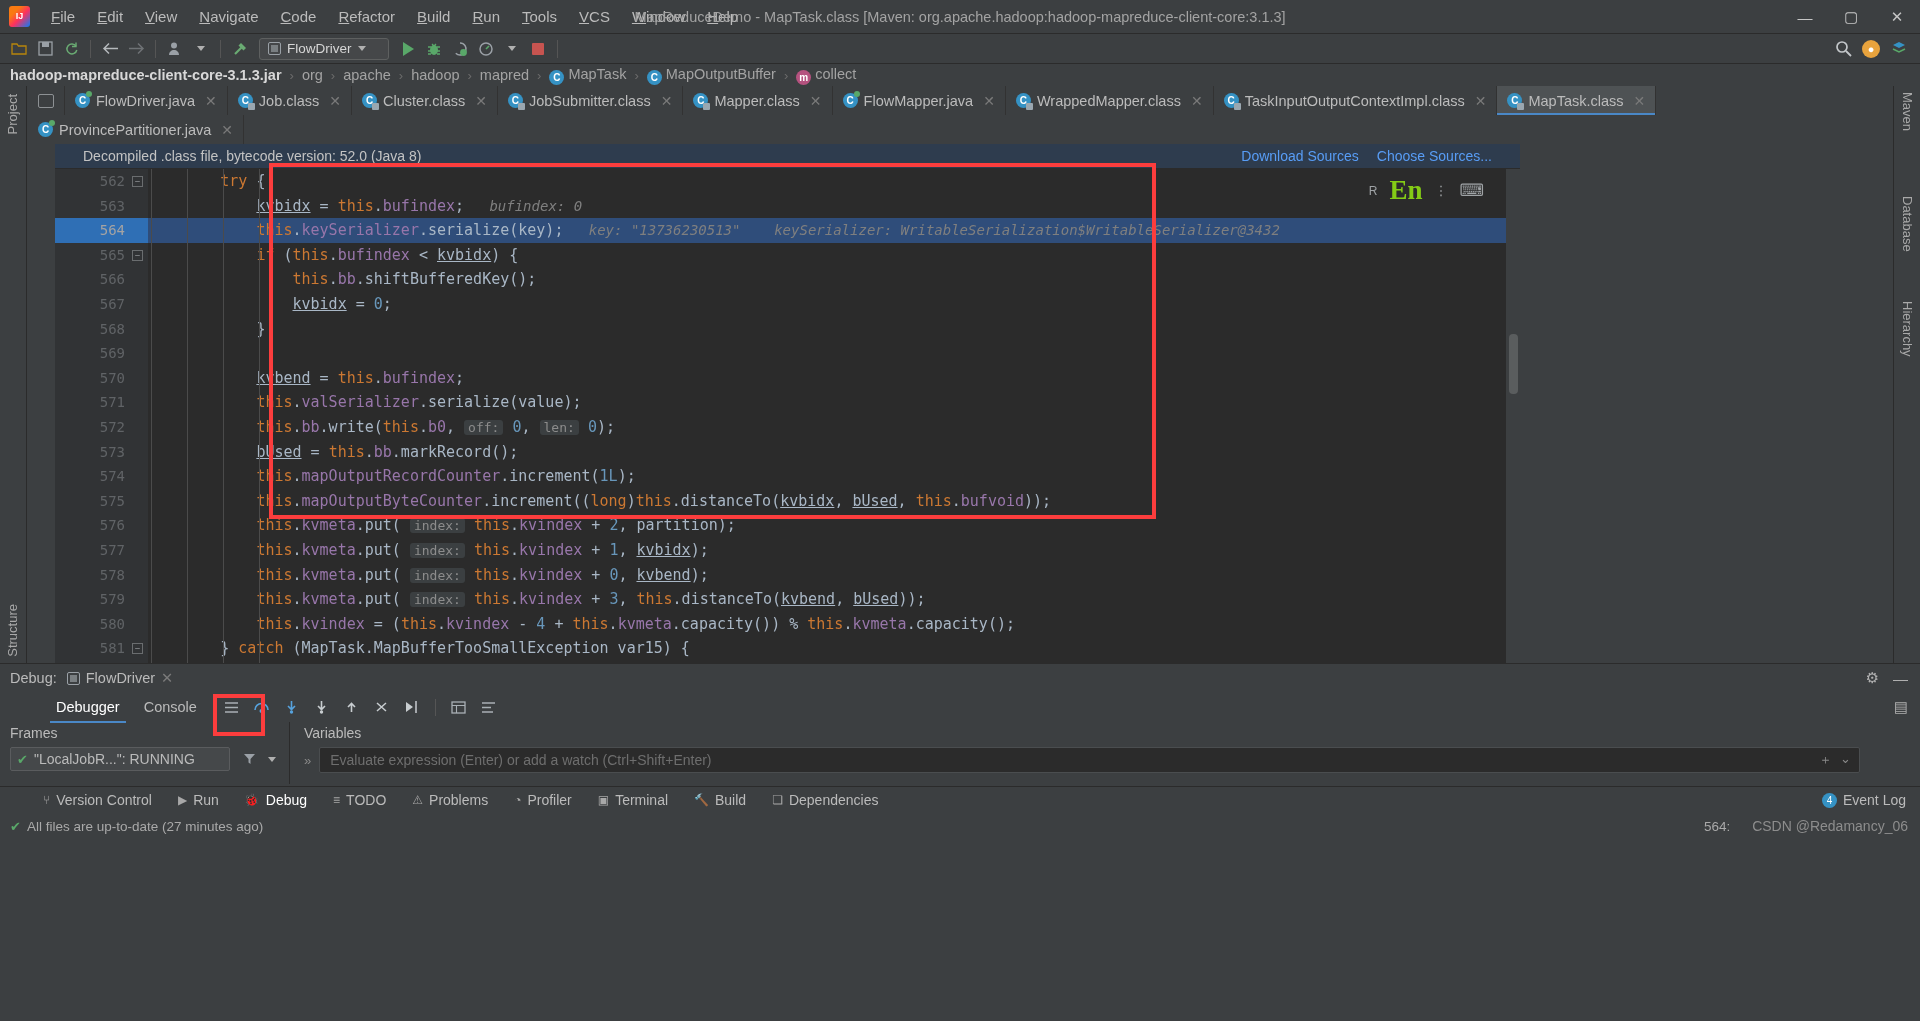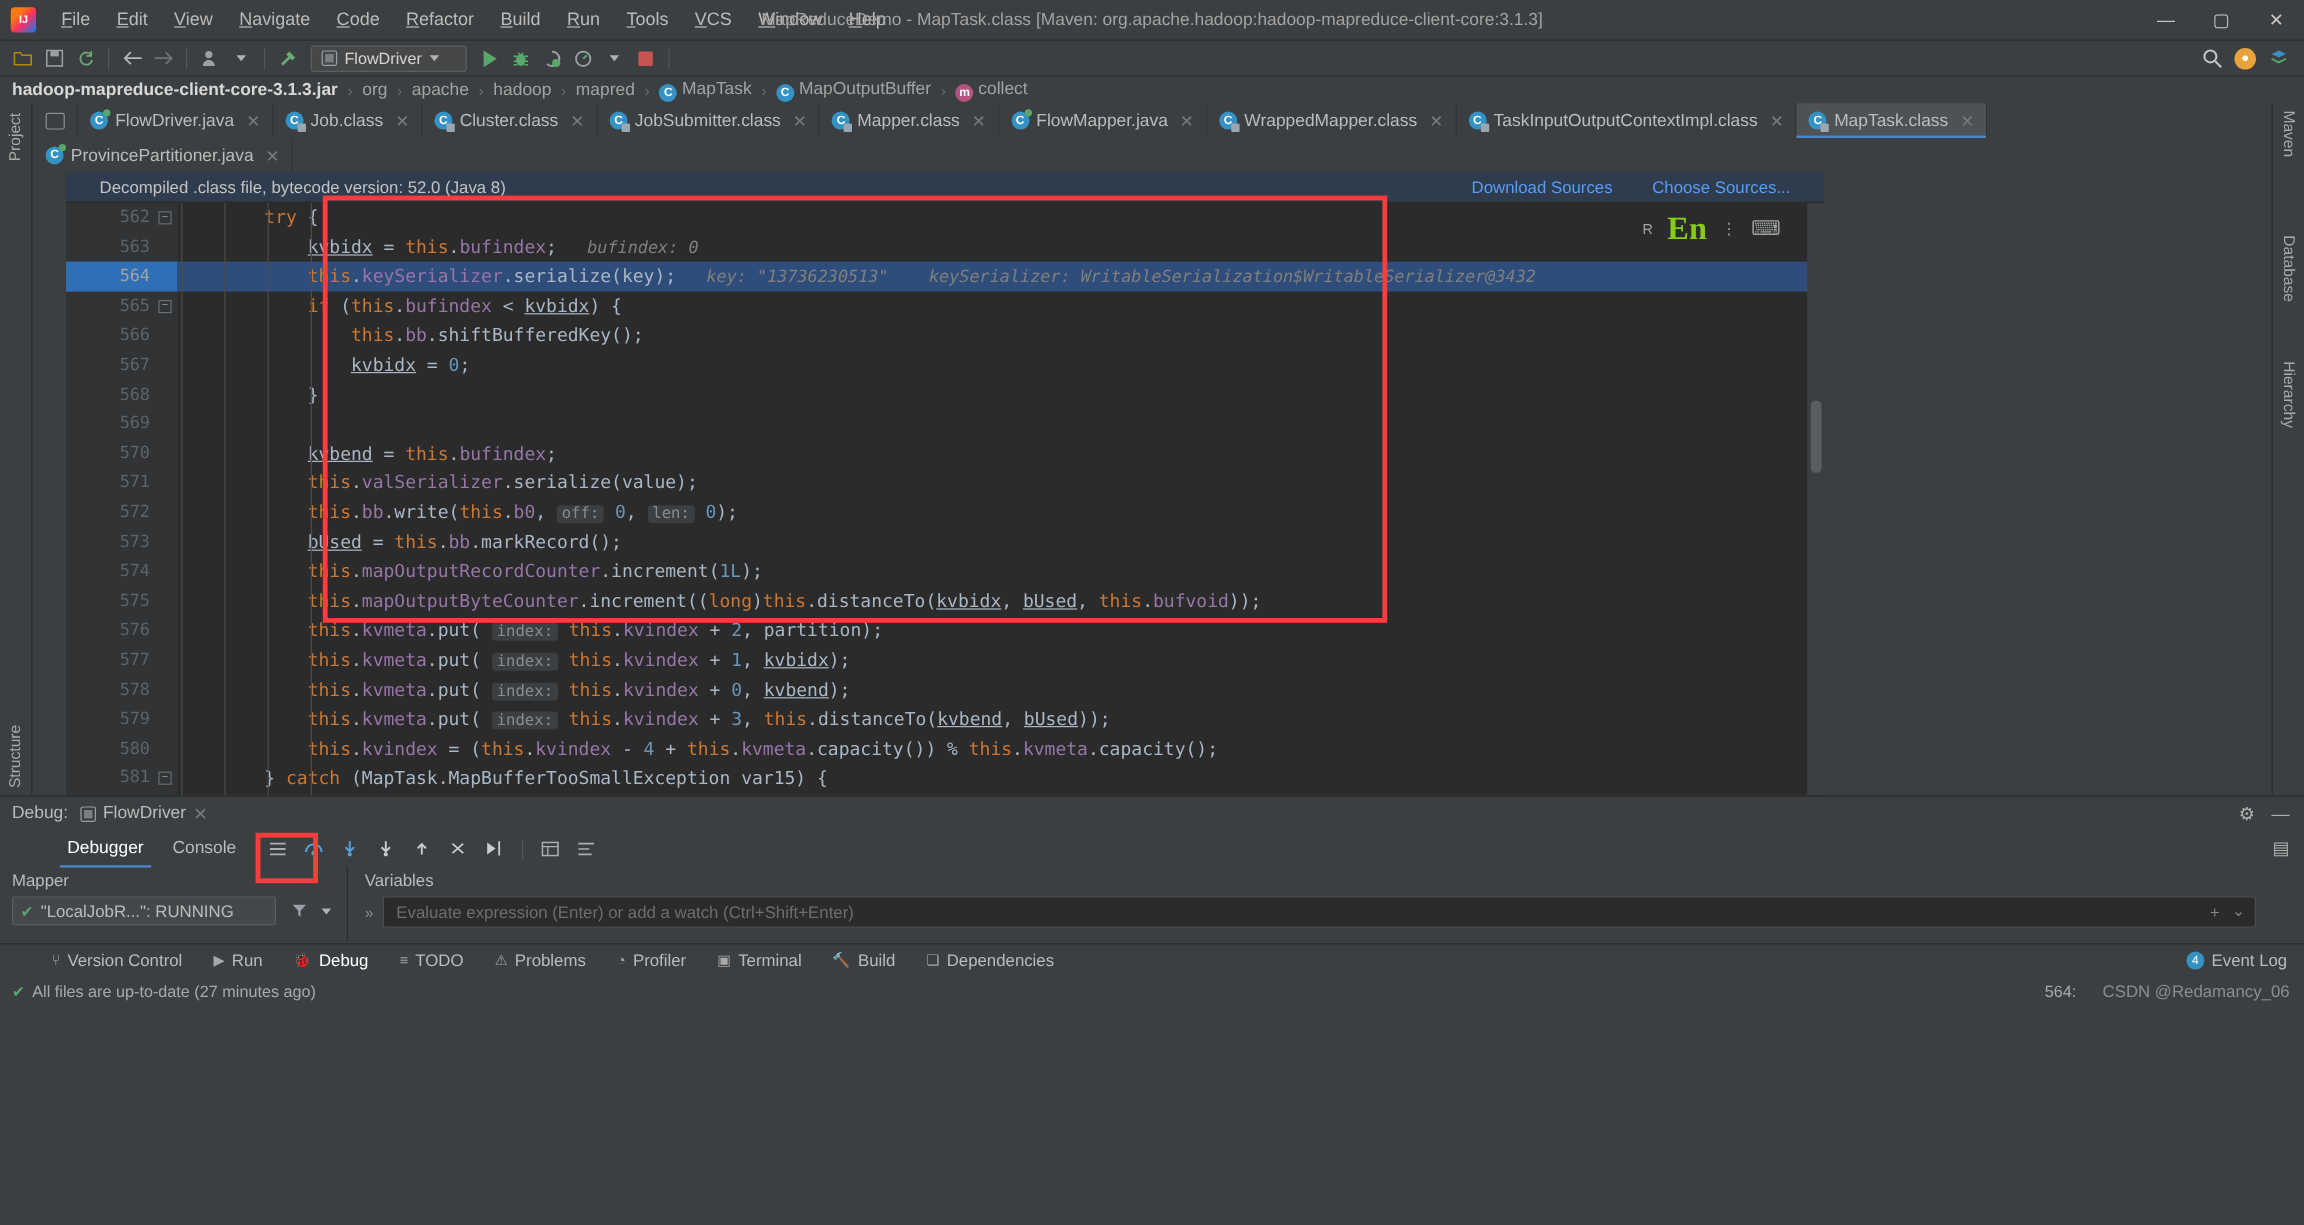--- a/index.html
+++ b/index.html
@@ -131,21 +131,21 @@
   .tab-more {
     margin-left: auto; display:flex; align-items:center; padding: 0 10px; color:#9a9a9a; font-size:16px;
   }
 
   
   .notif {
     position: absolute; top: 144px; left: 55px; width: 1465px; height: 25px;
     background: #2e3c4e; display: flex; align-items: center; padding: 0 28px;
     font-size: 14px; color: #c3c3c3; border-bottom: 1px solid #2b2b2b;
   }
-  .notif-links { margin-left: auto; display: flex; gap: 33px; align-items: center; }
+  .notif-links { margin-left: auto; display: flex; gap: 18px; align-items: center; }
   .notif-link { color: #589df6; font-size: 14px; }
 
   
   .editor {
     position: absolute; top: 169px; left: 55px; width: 1465px; height: 494px;
     background: #2b2b2b; overflow: hidden;
   }
   .gutter {
     position: absolute; left: 0; top: 0; width: 75px; height: 494px; background: #313335;
   }
@@ -242,21 +242,21 @@
   .pane-title { font-size: 14px; color: #bbb; padding: 3px 0 6px 0; }
   .frame-row { display: flex; align-items: center; gap: 6px; font-size: 14px; color: #bbb; }
   .frame-combo {
     display:flex; align-items:center; gap:6px; border:1px solid #5a5c5e; background:#45484a;
     height:24px; padding:0 6px; border-radius:2px; width: 220px;
   }
   .check-g { color: #59a869; font-size: 13px; }
   .eval-input {
     height: 26px; background: #2b2b2b; border: 1px solid #4a4d4f; border-radius: 2px;
     display: flex; align-items: center; padding: 0 10px; color: #6e6e6e; font-size: 14px;
-    margin-right: 40px; position: relative;
+    margin-right: 60px; position: relative;
   }
   .eval-btns { position:absolute; right:8px; display:flex; gap:8px; color:#8a8a8a; font-size:13px; }
   .vars-arrow { color:#8a8a8a; font-size:13px; }
 
   
   .bottombar {
     position: absolute; left: 0; top: 786px; width: 1920px; height: 27px;
     background: #3c3f41; display: flex; align-items: center; border-top: 1px solid #2b2b2b;
     padding-left: 30px; gap: 0px;
   }
@@ -650,21 +650,21 @@
             </svg>
         </span>
       </span>
       <span class="debug-head-right">
         <span>▤</span>
       </span>
     </div>
 
     <div class="panes">
       <div class="pane-frames">
-        <div class="pane-title">Mapper</div>
+        <div class="pane-title">Frames</div>
         <div class="frame-row">
           <span class="frame-combo">
             <span class="check-g">✔</span>
             <span>"LocalJobR...": RUNNING</span>
           </span>
           <span class="dbg-ic">
             <svg width="13" height="12" viewBox="0 0 13 12">
                 <path d="M1 1h11L7.5 6v5l-2-1.5V6z" fill="#9aa0a6"></path>
               </svg>
           </span>

